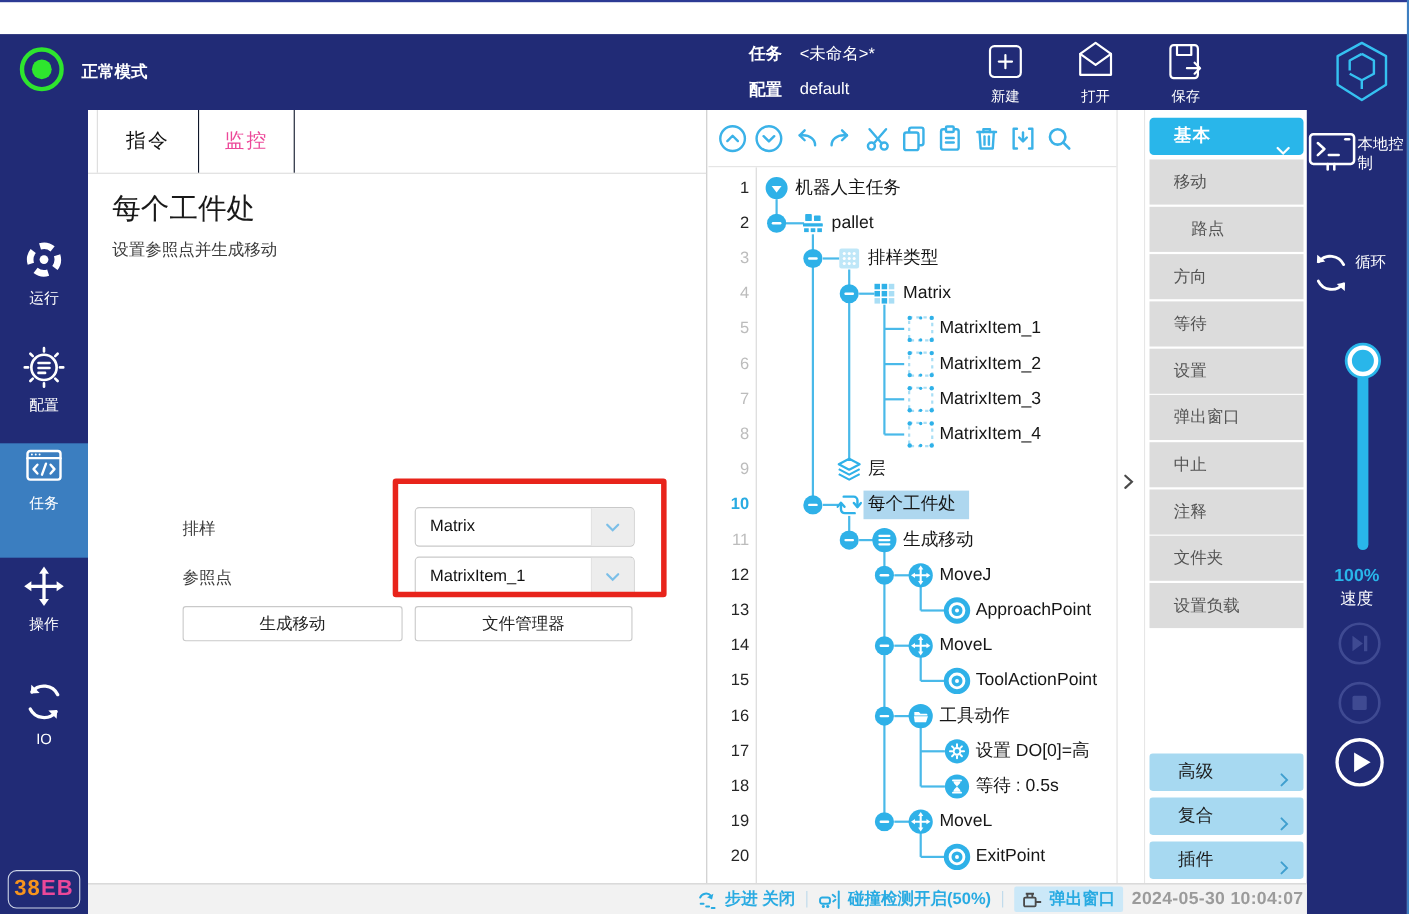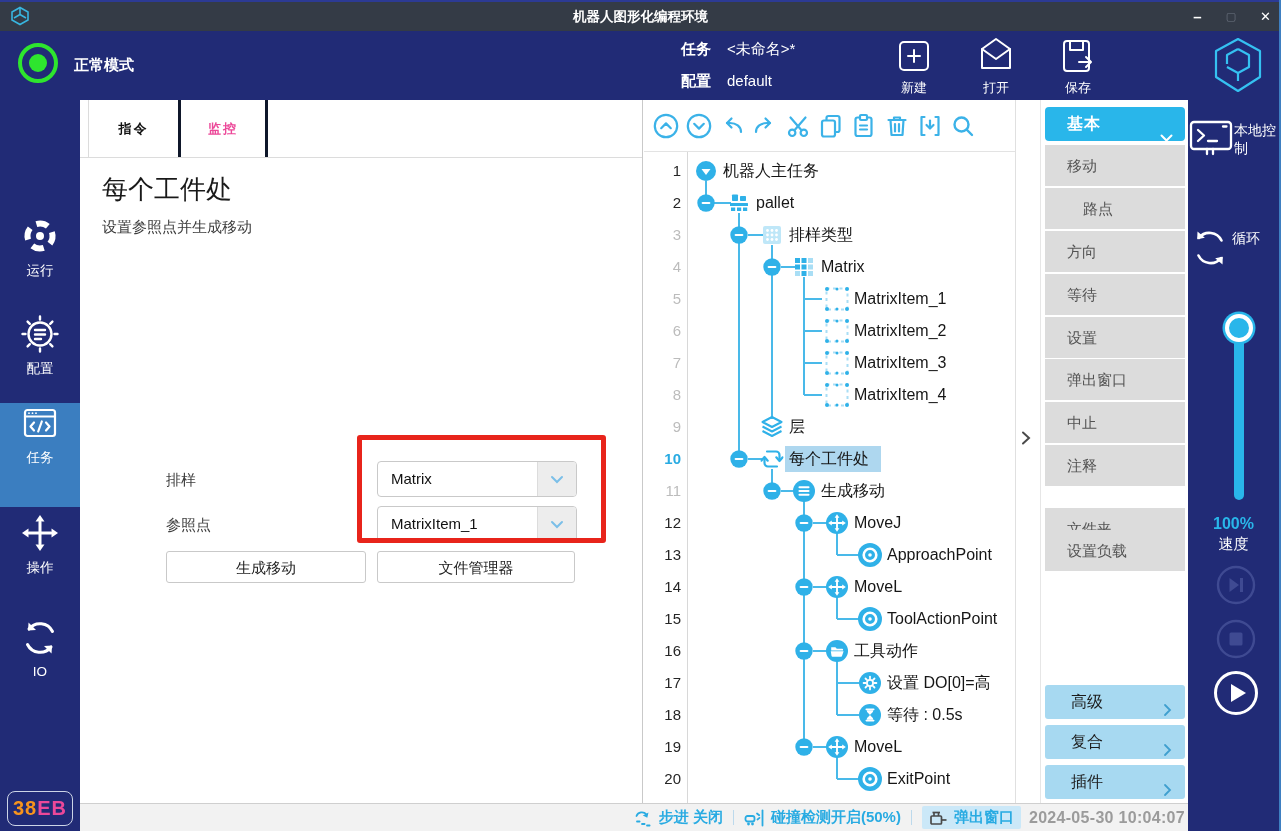--- a/index.html
+++ b/index.html
@@ -37,22 +37,22 @@
            justify-content:flex-start;cursor:pointer;}
   .sb-item.active{background:#3b7ec0;}
   .sb-label{color:#fff;font-size:13.5px;margin-top:6px;}
   .badge{position:absolute;left:7px;top:691px;width:64px;height:33px;border:1.5px solid #ccd4e6;
          border-radius:8px;display:flex;align-items:center;justify-content:center;
          font-size:20px;font-weight:700;letter-spacing:1px;}
   
   .mainpanel{position:absolute;left:80px;top:100px;width:563px;height:703px;background:#fff;
              border-right:1px solid #c9c9c9;box-sizing:border-box;}
   .tabbar{position:absolute;left:0;top:0;right:0;height:57px;border-bottom:1px solid #dcdcdc;}
-  .tab{position:absolute;top:0;height:57px;line-height:57px;text-align:center;font-size:13px;
-       font-weight:700;letter-spacing:2px;cursor:pointer;border-right:3px solid #0f172a;box-sizing:border-box;}
+  .tab{position:absolute;top:0;height:57px;line-height:57px;text-align:center;font-size:18px;
+       font-weight:400;letter-spacing:2px;cursor:pointer;border-right:1px solid #0f172a;box-sizing:border-box;}
   .tab1{left:8px;width:93px;border-left:1px solid #dcdcdc;color:#111;}
   .tab2{left:101px;width:87px;color:#ec4899;}
   .pg-title{position:absolute;left:22px;top:72px;font-size:26px;color:#191919;}
   .pg-sub{position:absolute;left:22px;top:118px;font-size:15px;color:#3b3b3b;}
   .f-label{position:absolute;font-size:15px;color:#3c3c3c;}
   .fl1{left:86px;top:371px;}
   .fl2{left:86px;top:416px;}
   .select{position:absolute;width:200px;height:36px;border:1px solid #c9c9c9;border-radius:4px;
           background:#fff;display:flex;box-sizing:border-box;cursor:pointer;}
   .sel1{left:297px;top:361px;}
@@ -122,32 +122,20 @@
   .st-sep{width:1px;height:15px;background:#bcd9ec;margin:0 10px;}
   .st-time{color:#9b9b9b;font-size:16px;font-weight:700;margin-left:8px;letter-spacing:.3px;}
 </style>
 </head>
 <body>
 
 <div id="win">
   <div class="top-accent"></div>
   <div class="right-accent"></div>
 
-  <div class="titlebar">
-    <span class="tb-logo"><svg width="20" height="20" viewBox="0 0 20 20" fill="none" stroke="#38b6e0" stroke-width="1.6">
-          <path d="M10 1.5 18 6v8l-8 4.5L2 14V6Z"></path>
-          <path d="M10 1.5v7l-6 3.5M10 8.5l6 3.5"></path>
-        </svg></span>
-    <div class="tb-title">机器人图形化编程环境</div>
-    <div class="tb-btns">
-      <span class="tb-min">–</span>
-      <span class="tb-max">▢</span>
-      <span class="tb-close">✕</span>
-    </div>
-  </div>
 
   <div class="header">
     <div class="mode"></div>
     <div class="mode-label">正常模式</div>
     <div class="kv kv1">
       <span class="k">任务</span>
       <span class="v">&lt;未命名&gt;*</span>
     </div>
     <div class="kv kv2">
       <span class="k">配置</span>
@@ -721,21 +709,21 @@
     </div>
     <div id="palette-items">
         <div class="pal-item" style="top: 45px;">移动</div>
         <div class="pal-item" style="top: 88px; padding-left: 38px;">路点</div>
         <div class="pal-item" style="top: 131px;">方向</div>
         <div class="pal-item" style="top: 174px;">等待</div>
         <div class="pal-item" style="top: 217px;">设置</div>
         <div class="pal-item" style="top: 259px;">弹出窗口</div>
         <div class="pal-item" style="top: 302px;">中止</div>
         <div class="pal-item" style="top: 345px;">注释</div>
-        <div class="pal-item" style="top: 408px; padding-left: 22px;">文件夹</div>
+        <div class="pal-item" style="top: 387px; padding-left: 22px;">文件夹</div>
         <div class="pal-item" style="top: 430px;">设置负载</div>
       </div>
     <div id="palette-groups">
         <div class="pal-group" style="top: 585px;"><span>高级</span><span class="chev"><svg width="9" height="14" viewBox="0 0 9 14" fill="none" stroke="#3f9fcf" stroke-width="1.8" stroke-linecap="round">
               <polyline points="2,2 7,7 2,12"></polyline>
             </svg></span></div>
         <div class="pal-group" style="top: 625px;"><span>复合</span><span class="chev"><svg width="9" height="14" viewBox="0 0 9 14" fill="none" stroke="#3f9fcf" stroke-width="1.8" stroke-linecap="round">
               <polyline points="2,2 7,7 2,12"></polyline>
             </svg></span></div>
         <div class="pal-group" style="top: 665px;"><span>插件</span><span class="chev"><svg width="9" height="14" viewBox="0 0 9 14" fill="none" stroke="#3f9fcf" stroke-width="1.8" stroke-linecap="round">

